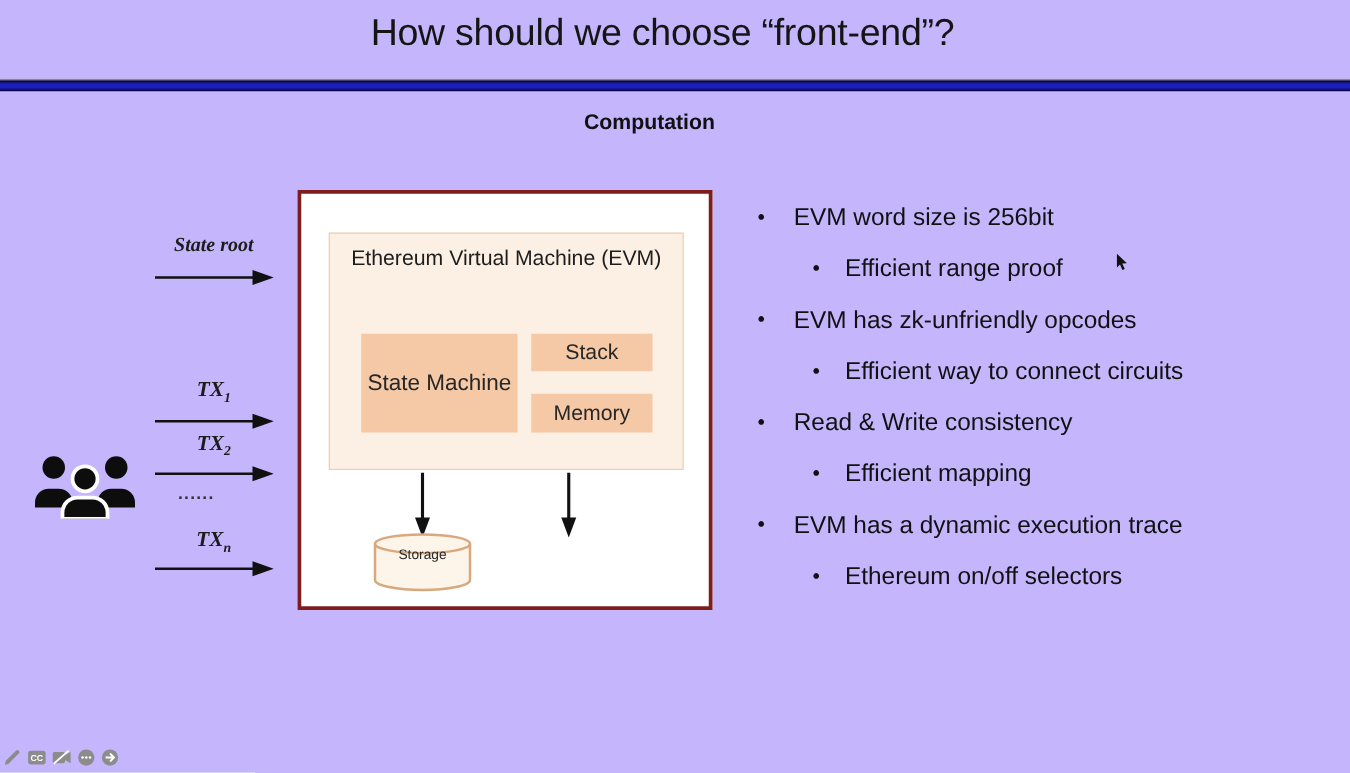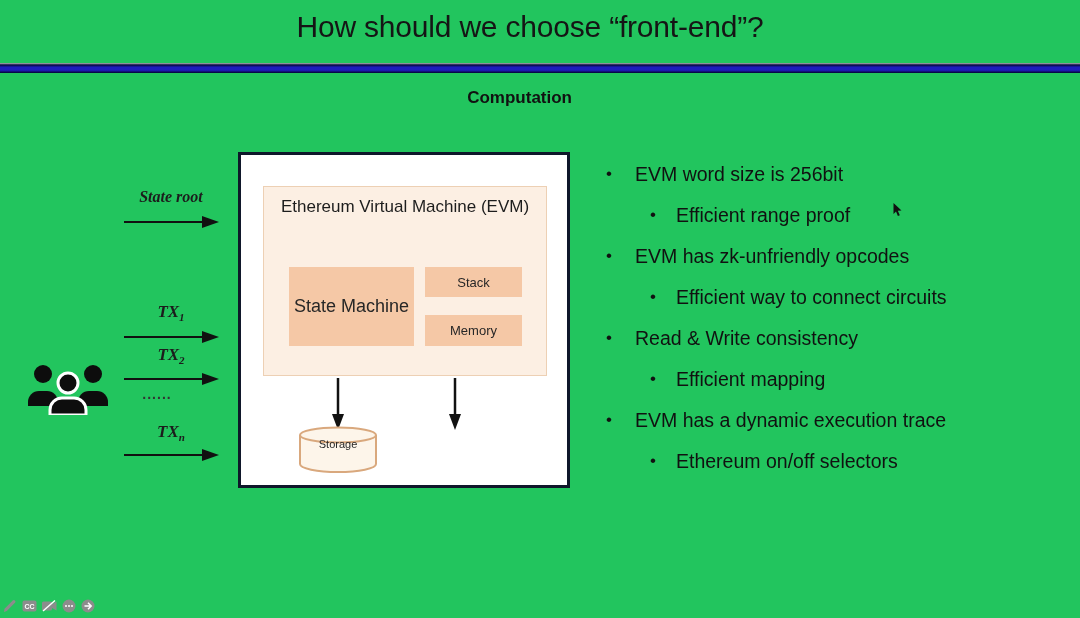--- a/index.html
+++ b/index.html
@@ -1,41 +1,41 @@
 <!DOCTYPE html>
 <html style="--accent-line: #1d1dbc; --evm-bg: #fcefe3; --inner-box: #f5c8a6; --storage-fill: #fdf5ea; --storage-border: #d9a87d; --bytecode-fill: #f8dbc2; --bytecode-fold: #e7ba92; --toolbar-gray: #8c8c8c;"><head>
 <meta charset="utf-8">
 <style>
   html,body{margin:0;padding:0;background:#e9e9e9;}
   .slide{
-    position:relative;width:1080px;height:618px;background:#22c55e;
+    position:relative;width:1080px;height:618px;background:#c4b5fd;
     font-family:"Liberation Sans",sans-serif;overflow:hidden;
   }
   
   .title{
     position:absolute;top:10px;left:0;width:1060px;text-align:center;
     font-size:30px;color:#151515;letter-spacing:-0.2px;
   }
   .divider{
     position:absolute;top:63px;left:0;width:100%;height:10px;
     background:linear-gradient(180deg,#bcbcbc 0%,#08083f 20%,var(--accent-line,#1d1dbc) 42%,var(--accent-line,#1d1dbc) 72%,#03032e 100%);
   }
   .logo{position:absolute;top:5px;left:903px;display:flex;align-items:center;gap:5px;}
   .logo-text{font-size:28px;font-weight:bold;color:#0d0d0d;letter-spacing:0.5px;}
   
   .heading{position:absolute;top:88px;left:242px;width:330px;text-align:right;
     font-size:17px;font-weight:bold;color:#111;}
   .outer-box{position:absolute;left:238px;top:152px;width:332px;height:336px;
-    border:3px solid #0f172a;background:#fff;box-sizing:border-box;}
+    border:3px solid #7f1d1d;background:#fff;box-sizing:border-box;}
   .evm-box{position:absolute;left:22px;top:31px;width:284px;height:190px;
     background:var(--evm-bg,#fcefe3);border:1.5px solid #edd0b4;box-sizing:border-box;}
   .evm-label{margin-top:10px;text-align:center;font-size:17px;color:#1d1d1d;}
   .inner-box{position:absolute;background:var(--inner-box,#f5c8a6);
     display:flex;align-items:center;justify-content:center;
-    font-size:13px;color:#272727;}
+    font-size:17px;color:#272727;}
   .sm-box{left:25px;top:80px;width:125px;height:79px;font-size:18px;}
   .stack-box{left:161px;top:80px;width:97px;height:30px;}
   .memory-box{left:161px;top:128px;width:97px;height:31px;}
   .down-arrow{position:absolute;}
   .storage{position:absolute;left:298px;top:426px;width:80px;height:48px;}
   .storage-text{position:absolute;left:0;top:12px;width:80px;text-align:center;
     font-size:11px;color:#272727;}
   .bytecode{position:absolute;left:412px;top:429px;width:89px;height:42px;
     background:var(--bytecode-fill,#f8dbc2);
     clip-path:polygon(0 0,100% 0,100% calc(100% - 13px),calc(100% - 13px) 100%,0 100%);

